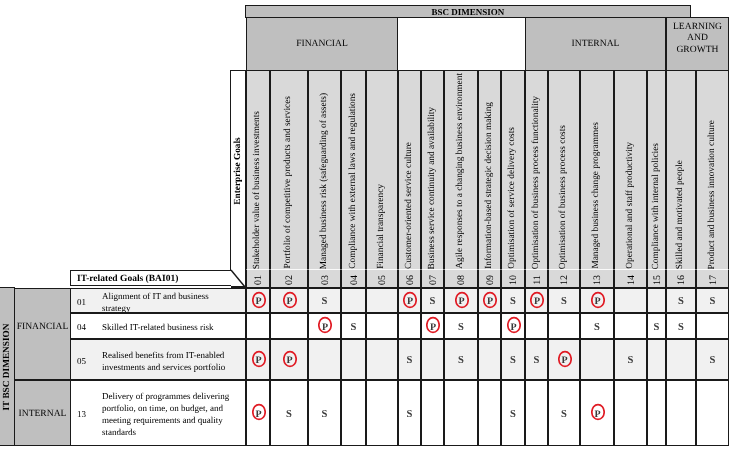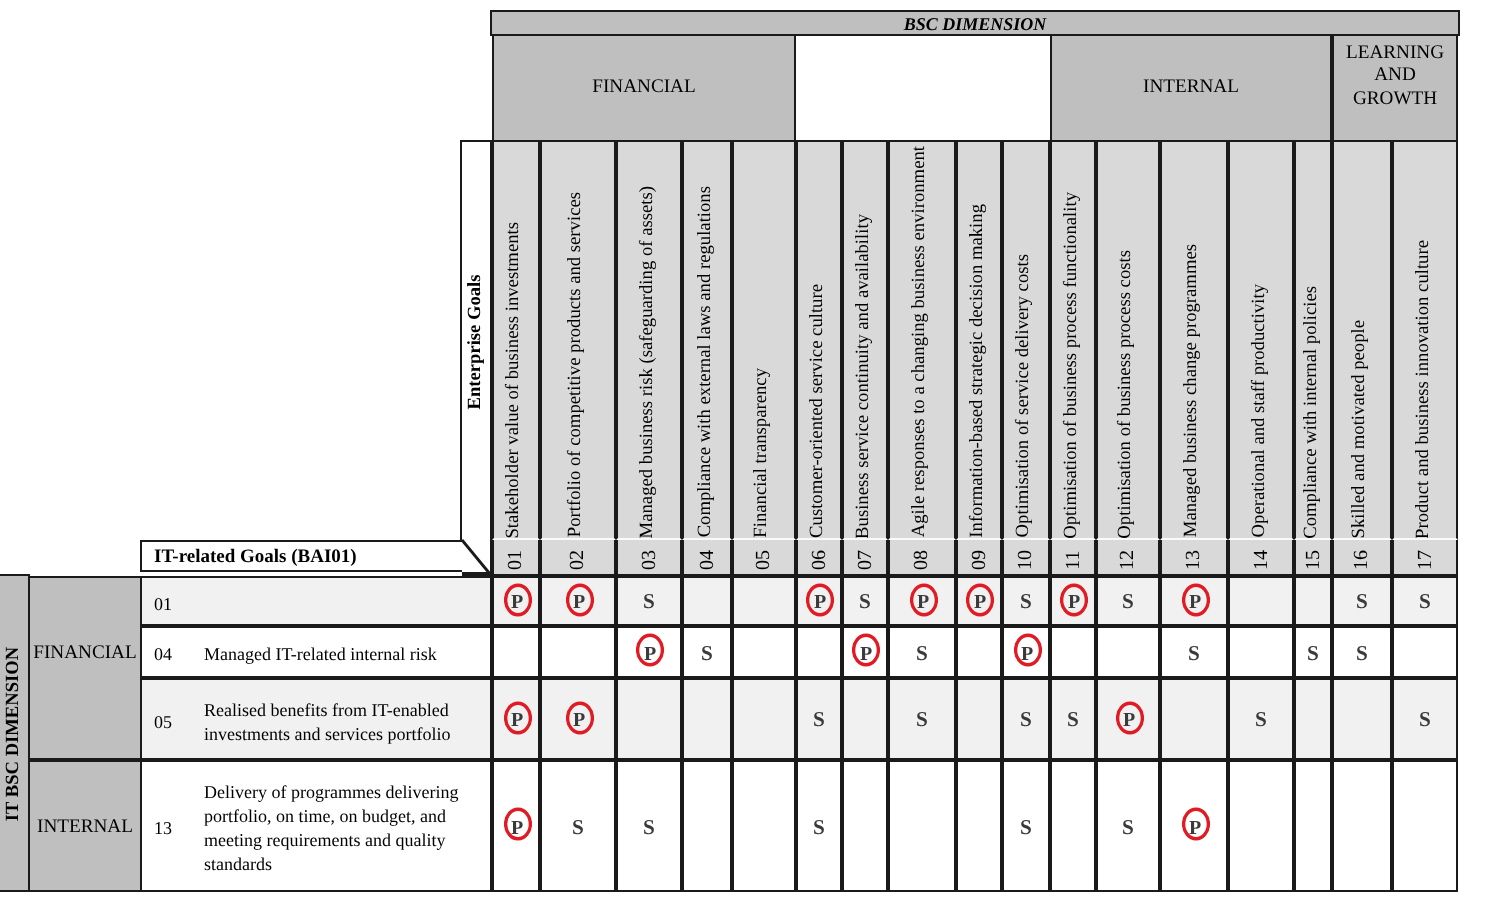--- a/index.html
+++ b/index.html
@@ -4,23 +4,23 @@
 <style>
   html,body{margin:0;padding:0;background:#ffffff;}
   body{width:751px;height:449px;overflow:hidden;
        font-family:"Liberation Serif",serif;
        -webkit-font-smoothing:antialiased;text-rendering:geometricPrecision;}
   #root{position:relative;width:751px;height:449px;}
   .cell{position:absolute;box-sizing:border-box;overflow:hidden;}
   .ctr{display:flex;align-items:center;justify-content:center;text-align:center;}
 
   
-  #bsc-dim-title{left:245px;top:5px;width:485px;height:13px;
+  #bsc-dim-title{left:245px;top:5px;width:446px;height:13px;
       background:#bfbfbf;border:1.4px solid #1a1a1a;
-      font-size:9px;font-weight:bold;font-style:italic;}
+      font-size:9px;font-weight:bold;}
   .grp{top:17px;height:54px;background:#bfbfbf;
       border:1.4px solid #1a1a1a;font-size:9.6px;line-height:11.6px;padding:0 3px;}
   .grp.multiline{padding-bottom:12px;}
 
   
   #ent-goals-box{left:230px;top:70px;width:16px;height:201px;
       background:#ffffff;border:1.4px solid #1a1a1a;border-bottom:none;}
   #ent-goals-box span{display:block;position:absolute;left:50%;top:50%;
       transform:translate(-50%,-50%) rotate(-90deg);white-space:nowrap;
       font-size:9.3px;font-weight:bold;}
@@ -188,20 +188,21 @@
     </svg>
 <div id="corner-vline"></div>
 <div id="corner-hline"></div>
 <div class="cell" id="it-bsc-dim">
       <span>IT BSC DIMENSION</span>
     </div>
 <div class="cell ctr itgrp shiftup" style="top:288px;height:92px;">FINANCIAL</div>
 <div class="cell ctr itgrp" style="top:380px;height:66px;">INTERNAL</div>
 <div class="cell rowlbl" style="top:288px;height:25px;background:#f1f1f1;">
       <span class="n">01</span>
+      <span class="t">Alignment of IT and business strategy</span>
     </div>
 <div class="cell ctr dcell" style="left:246px;top:288px;width:24px;height:25px;background:#f1f1f1;">
       <span class="pmark">
         <svg width="14" height="18" viewBox="0 0 14 18">
           <ellipse cx="7" cy="9" rx="6.2" ry="7.4" fill="none" stroke="#e01b24" stroke-width="1.7"></ellipse>
         </svg>
         <b>P</b>
       </span>
     </div>
 <div class="cell ctr dcell" style="left:270px;top:288px;width:38px;height:25px;background:#f1f1f1;">
@@ -269,21 +270,21 @@
 <div class="cell ctr dcell" style="left:614px;top:288px;width:33px;height:25px;background:#f1f1f1;"></div>
 <div class="cell ctr dcell" style="left:647px;top:288px;width:19px;height:25px;background:#f1f1f1;"></div>
 <div class="cell ctr dcell" style="left:666px;top:288px;width:30px;height:25px;background:#f1f1f1;">
       <span>S</span>
     </div>
 <div class="cell ctr dcell" style="left:696px;top:288px;width:33px;height:25px;background:#f1f1f1;">
       <span>S</span>
     </div>
 <div class="cell rowlbl" style="top:313px;height:26px;">
       <span class="n">04</span>
-      <span class="t">Managed IT-related internal risk</span>
+      <span class="t">Skilled IT-related business risk</span>
     </div>
 <div class="cell ctr dcell" style="left:246px;top:313px;width:24px;height:26px;"></div>
 <div class="cell ctr dcell" style="left:270px;top:313px;width:38px;height:26px;"></div>
 <div class="cell ctr dcell" style="left:308px;top:313px;width:33px;height:26px;">
       <span class="pmark">
         <svg width="14" height="18" viewBox="0 0 14 18">
           <ellipse cx="7" cy="9" rx="6.2" ry="7.4" fill="none" stroke="#e01b24" stroke-width="1.7"></ellipse>
         </svg>
         <b>P</b>
       </span>

